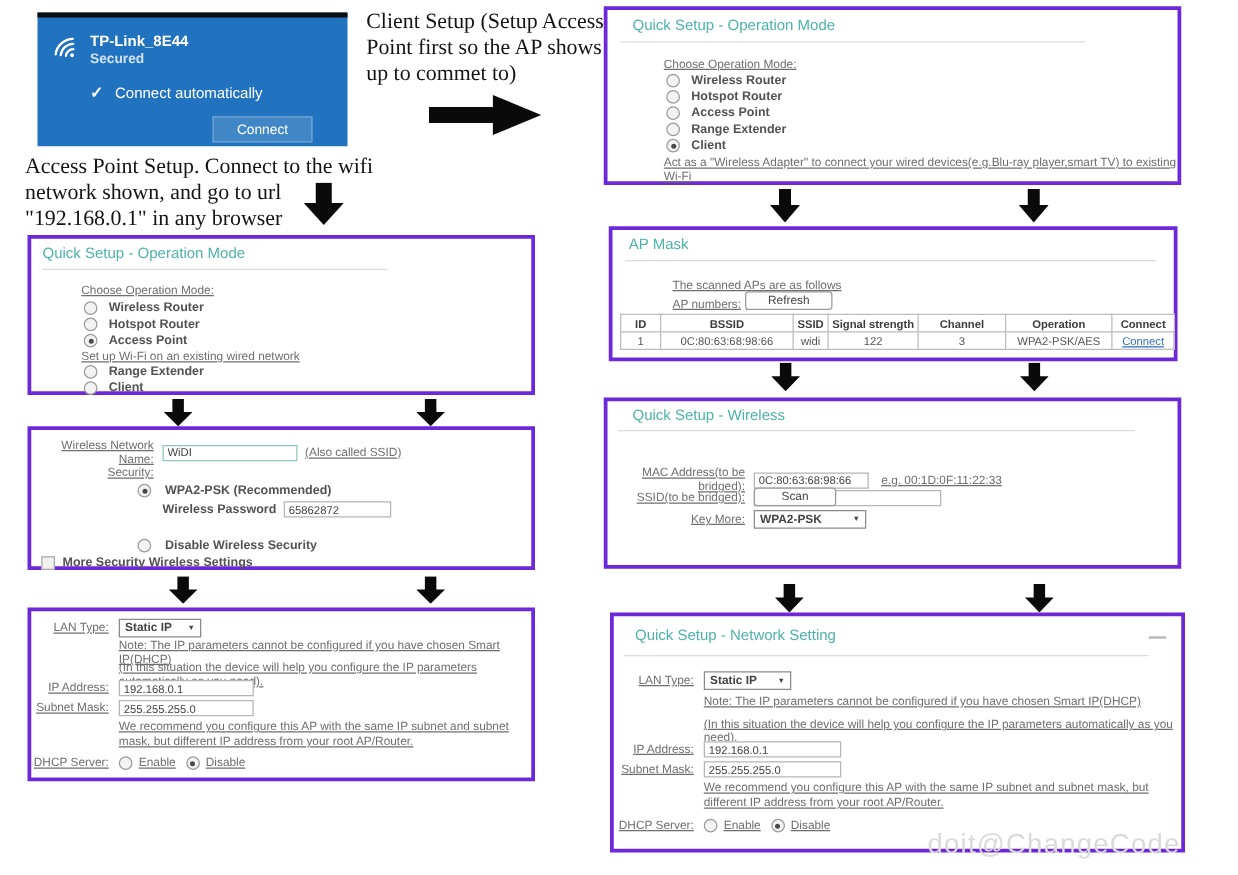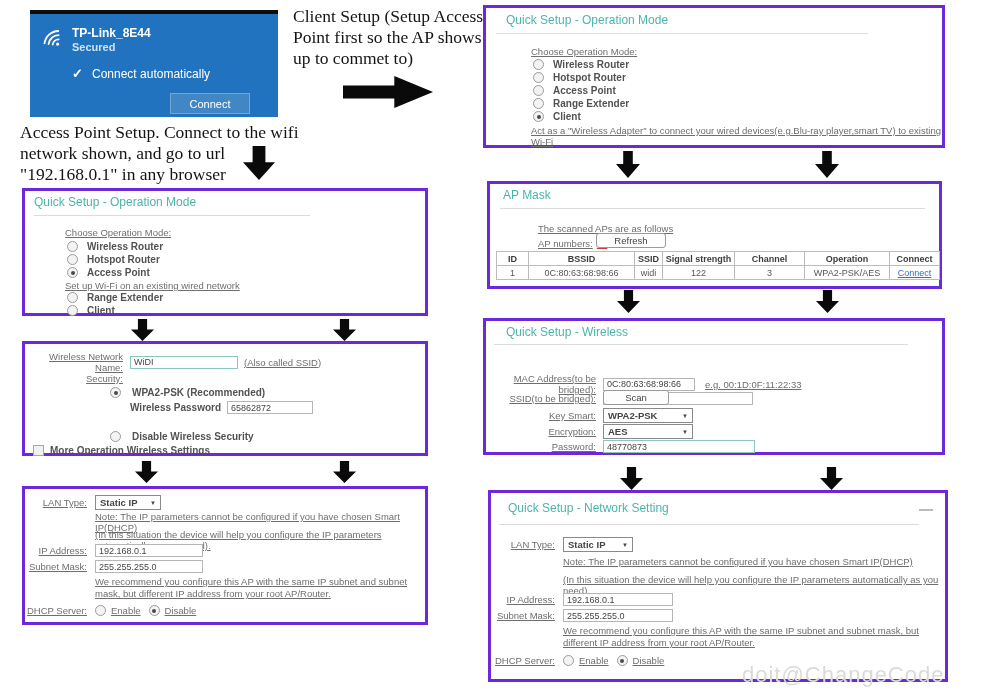--- a/index.html
+++ b/index.html
@@ -127,21 +127,21 @@
   <div class="abs row" style="left:105px;top:57px;">
     <span class="blbl">Wireless Password</span>
     <input class="tin" style="margin-left: 6px; width: 86px;" value="65862872">
   </div>
   <div class="abs row" style="left:85px;top:87px;">
     <span class="radio"></span>
     <span class="blbl" style="margin-left:11px;">Disable Wireless Security</span>
   </div>
   <div class="abs row" style="left:8px;top:101px;">
     <span class="checkbox"></span>
-    <span class="blbl" style="margin-left:6px;">More Operation Wireless Settings</span>
+    <span class="blbl" style="margin-left:6px;">More Security Wireless Settings</span>
   </div>
 </div>
 
 <div class="abs arrow-down" style="left:135px;top:461px;width:23px;height:22px;"></div>
 <div class="abs arrow-down" style="left:333px;top:461px;width:23px;height:22px;"></div>
 
 <div class="panel" style="left:22px;top:486px;width:406px;height:139px;">
   <div class="abs row" style="left:0;top:6px;">
     <span class="lbl" style="width:62px;text-align:right;display:inline-block;">LAN Type:</span>
     <span class="selbox" style="margin-left:8px;width:66px;">
@@ -251,36 +251,25 @@
     <span class="lbl" style="width:110px;text-align:right;display:inline-block;">SSID(to be bridged):</span>
     <input class="tin" style="margin-left: 7px; width: 150px;" value="widi">
   </div>
   <div class="abs row" style="left:0;top:52px;justify-content:space-between;">
     <span class="lbl" style="width:110px;text-align:right;display:inline-block;">MAC Address(to be bridged):</span>
     <input class="tin" style="margin-left: 7px; width: 92px;" value="0C:80:63:68:98:66">
     <span class="lbl" style="margin-left:10px;">e.g. 00:1D:0F:11:22:33</span>
   </div>
   <div class="abs btn" style="left:117px;top:69px;width:66px;height:15px;">Scan</div>
   <div class="abs row" style="left:0;top:87px;">
-    <span class="lbl" style="width:110px;text-align:right;display:inline-block;">Key Smart:</span>
+    <span class="lbl" style="width:110px;text-align:right;display:inline-block;">Key More:</span>
     <span class="selbox" style="margin-left:7px;width:90px;">
       <span>WPA2-PSK</span>
         <span class="caret">▼</span>
     </span>
-  </div>
-  <div class="abs row" style="left:0;top:103px;">
-    <span class="lbl" style="width:110px;text-align:right;display:inline-block;">Encryption:</span>
-    <span class="selbox" style="margin-left:7px;width:90px;">
-      <span>AES</span>
-        <span class="caret">▼</span>
-    </span>
-  </div>
-  <div class="abs row" style="left:0;top:119px;">
-    <span class="lbl" style="width:110px;text-align:right;display:inline-block;">Password:</span>
-    <input class="tin focus" style="margin-left: 7px; width: 152px;" value="48770873">
   </div>
 </div>
 
 <div class="abs arrow-down" style="left:620px;top:467px;width:23px;height:23px;"></div>
 <div class="abs arrow-down" style="left:820px;top:467px;width:23px;height:23px;"></div>
 
 <div class="panel" style="left:488px;top:490px;width:460px;height:192px;">
   <div class="abs ptitle" style="left:17px;top:8px;">Quick Setup - Network Setting</div>
   <div class="abs dash-icon" style="right:12px;top:16px;"></div>
   <div class="divider" style="left:8px;top:31px;width:420px;"></div>

